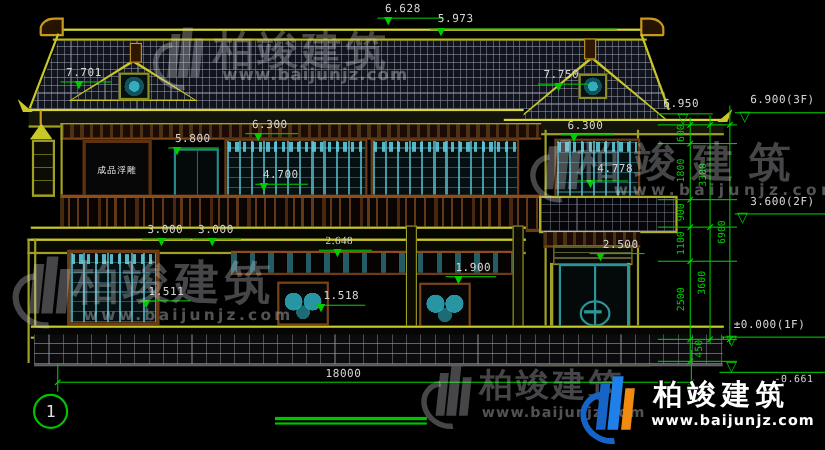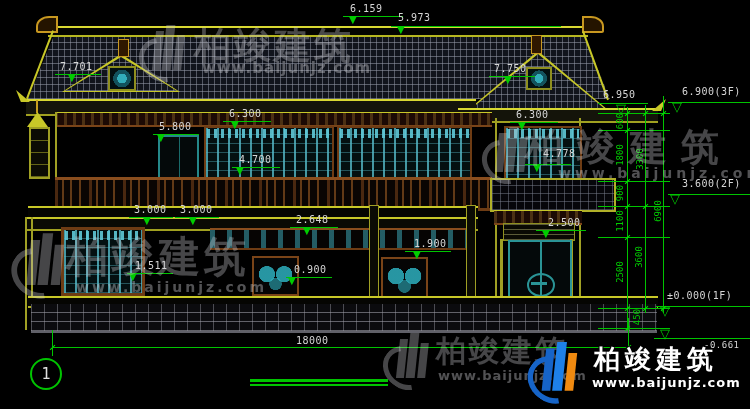--- a/index.html
+++ b/index.html
@@ -92,20 +92,24 @@
   <div class="a" style="left:16px;top:90px;width:14px;height:12px;clip-path:polygon(0 0,100% 100%,35% 100%);background:#c8c828;"></div>
   <div class="a" style="left:652px;top:99px;width:14px;height:12px;clip-path:polygon(100% 0,65% 100%,0 100%);background:#c8c828;"></div>
 
   <div class="a" style="left:36px;top:100px;width:2px;height:13px;background:#c8a020;"></div>
   <div class="a" style="left:27px;top:112px;width:21px;height:15px;clip-path:polygon(50% 0,100% 100%,0 100%);background:#c8c828;"></div>
   <div class="a" style="left:29px;top:127px;width:17px;height:48px;border:2px solid #a0a024;background:#0c0c04;
               background-image:repeating-linear-gradient(0deg,rgba(160,160,36,.6) 0 1px,transparent 1px 12px);"></div>
 
   <div class="a beam" style="left:55px;top:112px;width:437px;height:12px;"></div>
   <div class="a ybar" style="left:55px;top:112px;width:2px;height:97px;"></div>
+  <div class="a" style="left:75px;top:127px;width:57px;height:49px;border:3px solid #5c3210;background:#070707;
+              display:flex;align-items:center;justify-content:center;">
+    <span style="font-size:8px;color:#e8e8e8;letter-spacing:1px;">成品浮雕</span>
+  </div>
   <div class="a" style="left:158px;top:135px;width:37px;height:70px;border:2px solid #25888a;background:#04090a;">
     <i class="a" style="left:50%;top:0;width:1px;height:100%;background:#1a6a6a;"></i>
   </div>
   <div class="a lattice" style="left:204px;top:126px;width:126px;height:52px;"></div>
   <div class="a lattice" style="left:337px;top:126px;width:131px;height:52px;"></div>
   <div class="a railing" style="left:55px;top:177px;width:437px;height:28px;"></div>
   <div class="a" style="left:28px;top:206px;width:450px;height:9px;background:#050502;border-top:2px solid #c8c828;border-bottom:2px solid #c8c828;"></div>
   <div class="a" style="left:25px;top:217px;width:453px;height:10px;background:#0a0a04;border-top:2px solid #c8c828;border-bottom:2px solid #a0a020;"></div>
 
   <div class="a ybar" style="left:495px;top:118px;width:2px;height:178px;"></div>
@@ -132,21 +136,21 @@
   <div class="a lattice" style="left:61px;top:227px;width:78px;height:63px;border-width:3px;"></div>
   <div class="a tealband" style="left:210px;top:228px;width:260px;height:18px;"></div>
   <div class="a orn" style="left:252px;top:256px;width:43px;height:36px;"></div>
   <div class="a orn" style="left:381px;top:257px;width:43px;height:38px;"></div>
   <div class="a" style="left:369px;top:205px;width:8px;height:95px;border:1px solid #a0a024;background:#0b0b04;"></div>
   <div class="a" style="left:466px;top:205px;width:8px;height:95px;border:1px solid #a0a024;background:#0b0b04;"></div>
 
   <div class="a" style="left:28px;top:296px;width:630px;height:8px;background:#050502;border-top:2px solid #c8c828;border-bottom:2px solid #b0b024;"></div>
   <div class="a brick" style="left:31px;top:304px;width:626px;height:27px;"></div>
 
-  <span class="wt" style="left:350px;top:4px;">6.159</span>
+  <span class="wt" style="left:350px;top:4px;">6.628</span>
   <i class="ul" style="left:343px;top:16px;width:60px;"></i>
   <span class="ar" style="left:349px;top:15px;">▼</span>
   <span class="wt" style="left:398px;top:13px;">5.973</span>
   <i class="ul" style="left:391px;top:26px;width:170px;"></i>
   <span class="ar" style="left:397px;top:25px;">▼</span>
 
   <span class="wt" style="left:60px;top:62px;">7.701</span>
   <i class="ul" style="left:55px;top:74px;width:46px;"></i>
   <span class="ar" style="left:68px;top:73px;">▼</span>
   <span class="wt" style="left:494px;top:64px;">7.750</span>
@@ -171,33 +175,33 @@
   <span class="ar" style="left:236px;top:166px;">▼</span>
   <span class="wt" style="left:531px;top:149px;margin-left:12px;">4.778</span>
   <i class="ul" style="left:525px;top:164px;width:46px;"></i>
   <span class="ar" style="left:533px;top:163px;">▼</span>
   <span class="wt" style="left:134px;top:205px;">3.000</span>
   <i class="ul" style="left:129px;top:217px;width:44px;"></i>
   <span class="ar" style="left:143px;top:216px;">▼</span>
   <span class="wt" style="left:180px;top:205px;">3.000</span>
   <i class="ul" style="left:175px;top:217px;width:44px;"></i>
   <span class="ar" style="left:189px;top:216px;">▼</span>
-  <span class="wt" style="left:296px;top:215px;">2.648</span>
+  <span class="wt" style="left:296px;top:215px;font-family:Liberation Serif, serif;">2.648</span>
   <i class="ul" style="left:290px;top:227px;width:48px;"></i>
   <span class="ar" style="left:303px;top:226px;">▼</span>
   <span class="wt" style="left:548px;top:218px;">2.500</span>
   <i class="ul" style="left:536px;top:230px;width:50px;"></i>
   <span class="ar" style="left:542px;top:229px;">▼</span>
   <span class="wt" style="left:414px;top:239px;">1.900</span>
   <i class="ul" style="left:405px;top:251px;width:46px;"></i>
   <span class="ar" style="left:413px;top:250px;">▼</span>
   <span class="wt" style="left:135px;top:261px;">1.511</span>
   <i class="ul" style="left:127px;top:273px;width:46px;"></i>
   <span class="ar" style="left:129px;top:272px;">▼</span>
-  <span class="wt" style="left:294px;top:265px;">0.900</span>
+  <span class="wt" style="left:294px;top:265px;">1.518</span>
   <i class="ul" style="left:286px;top:277px;width:46px;"></i>
   <span class="ar" style="left:288px;top:276px;">▼</span>
 
   <span class="wt" style="left:682px;top:87px;">6.900(3F)</span>
   <i class="ul" style="left:668px;top:102px;width:82px;"></i>
   <span class="lv" style="left:672px;top:100px;">▽</span>
   <span class="wt" style="left:682px;top:179px;">3.600(2F)</span>
   <i class="ul" style="left:668px;top:194px;width:82px;"></i>
   <span class="lv" style="left:670px;top:192px;">▽</span>
   <span class="wt" style="left:667px;top:291px;">±0.000(1F)</span>

